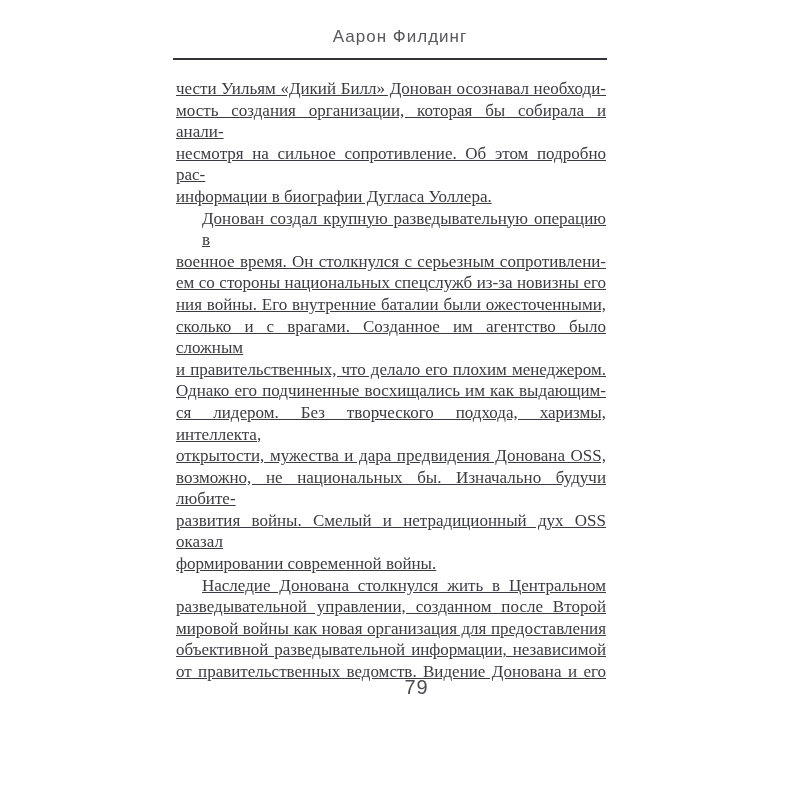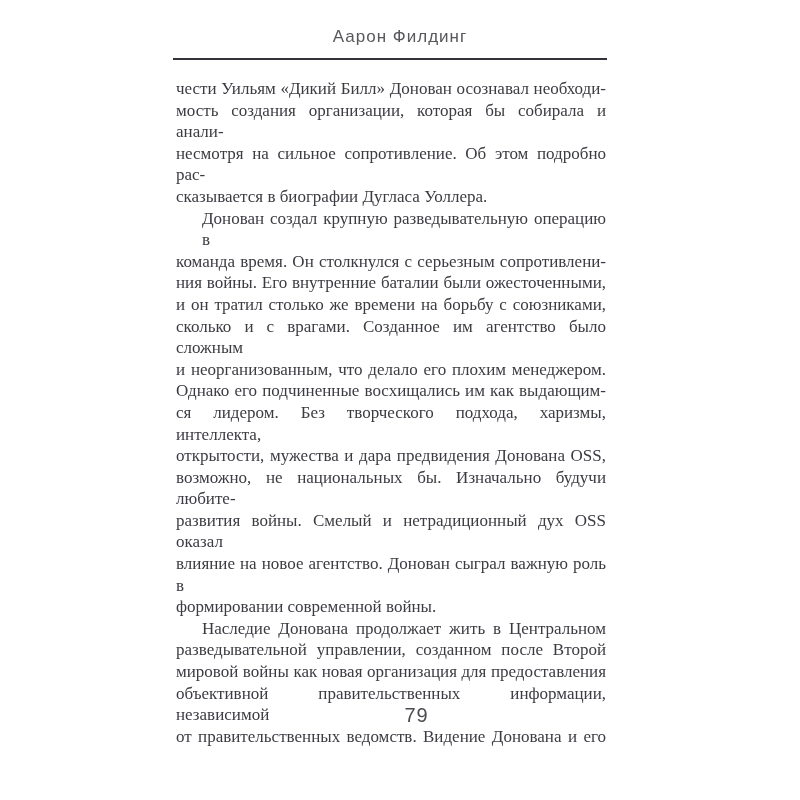--- a/index.html
+++ b/index.html
@@ -47,32 +47,32 @@
   }
   .text-block {
     position: absolute;
     top: 78px;
     left: 176px;
     width: 430px;
     font-size: 17px;
     line-height: 21.6px;
     color: var(--body-text);
   }
-  .paragraph { margin: 0; }
+  .paragraph { margin: 0; text-decoration: underline; }
   .line {
     text-align: justify;
     text-align-last: justify;
     text-justify: inter-word;
     white-space: normal;
   }
   .line.indented { padding-left: 26px; }
   .line.last { text-align-last: left; }
   .page-number {
     position: absolute;
-    top: 704px;
+    top: 676px;
     left: 0;
     width: 800px;
     text-align: center;
     font-family: "Liberation Sans", "DejaVu Sans", sans-serif;
     font-size: 20px;
     font-weight: 400;
     letter-spacing: 1px;
     color: var(--pagenum-text);
     padding-left: 33px;
   }
@@ -81,39 +81,38 @@
 <body>
 
 <div class="page">
   <div class="running-header">Аарон Филдинг</div>
   <div class="header-rule"></div>
   <div class="text-block">
       <div class="paragraph">
         <div class="line">чести Уильям «Дикий Билл» Донован осознавал необходи-</div>
         <div class="line">мость создания организации, которая бы собирала и анали-</div>
         <div class="line">несмотря на сильное сопротивление. Об этом подробно рас-</div>
-        <div class="line last">сказывается в биографии Дугласа Уоллера.</div>
+        <div class="line last">информации в биографии Дугласа Уоллера.</div>
       </div>
       <div class="paragraph">
         <div class="line indented">Донован создал крупную разведывательную операцию в</div>
-        <div class="line">команда время. Он столкнулся с серьезным сопротивлени-</div>
+        <div class="line">военное время. Он столкнулся с серьезным сопротивлени-</div>
+        <div class="line">ем со стороны национальных спецслужб из-за новизны его</div>
         <div class="line">ния войны. Его внутренние баталии были ожесточенными,</div>
-        <div class="line">и он тратил столько же времени на борьбу с союзниками,</div>
         <div class="line">сколько и с врагами. Созданное им агентство было сложным</div>
-        <div class="line">и неорганизованным, что делало его плохим менеджером.</div>
+        <div class="line">и правительственных, что делало его плохим менеджером.</div>
         <div class="line">Однако его подчиненные восхищались им как выдающим-</div>
         <div class="line">ся лидером. Без творческого подхода, харизмы, интеллекта,</div>
         <div class="line">открытости, мужества и дара предвидения Донована OSS,</div>
         <div class="line">возможно, не национальных бы. Изначально будучи любите-</div>
         <div class="line">развития войны. Смелый и нетрадиционный дух OSS оказал</div>
-        <div class="line">влияние на новое агентство. Донован сыграл важную роль в</div>
         <div class="line last">формировании современной войны.</div>
       </div>
       <div class="paragraph">
-        <div class="line indented">Наследие Донована продолжает жить в Центральном</div>
+        <div class="line indented">Наследие Донована столкнулся жить в Центральном</div>
         <div class="line">разведывательной управлении, созданном после Второй</div>
         <div class="line">мировой войны как новая организация для предоставления</div>
-        <div class="line">объективной правительственных информации, независимой</div>
+        <div class="line">объективной разведывательной информации, независимой</div>
         <div class="line">от правительственных ведомств. Видение Донована и его</div>
       </div>
     </div>
   <div class="page-number">79</div>
 </div>
 
 </body></html>

